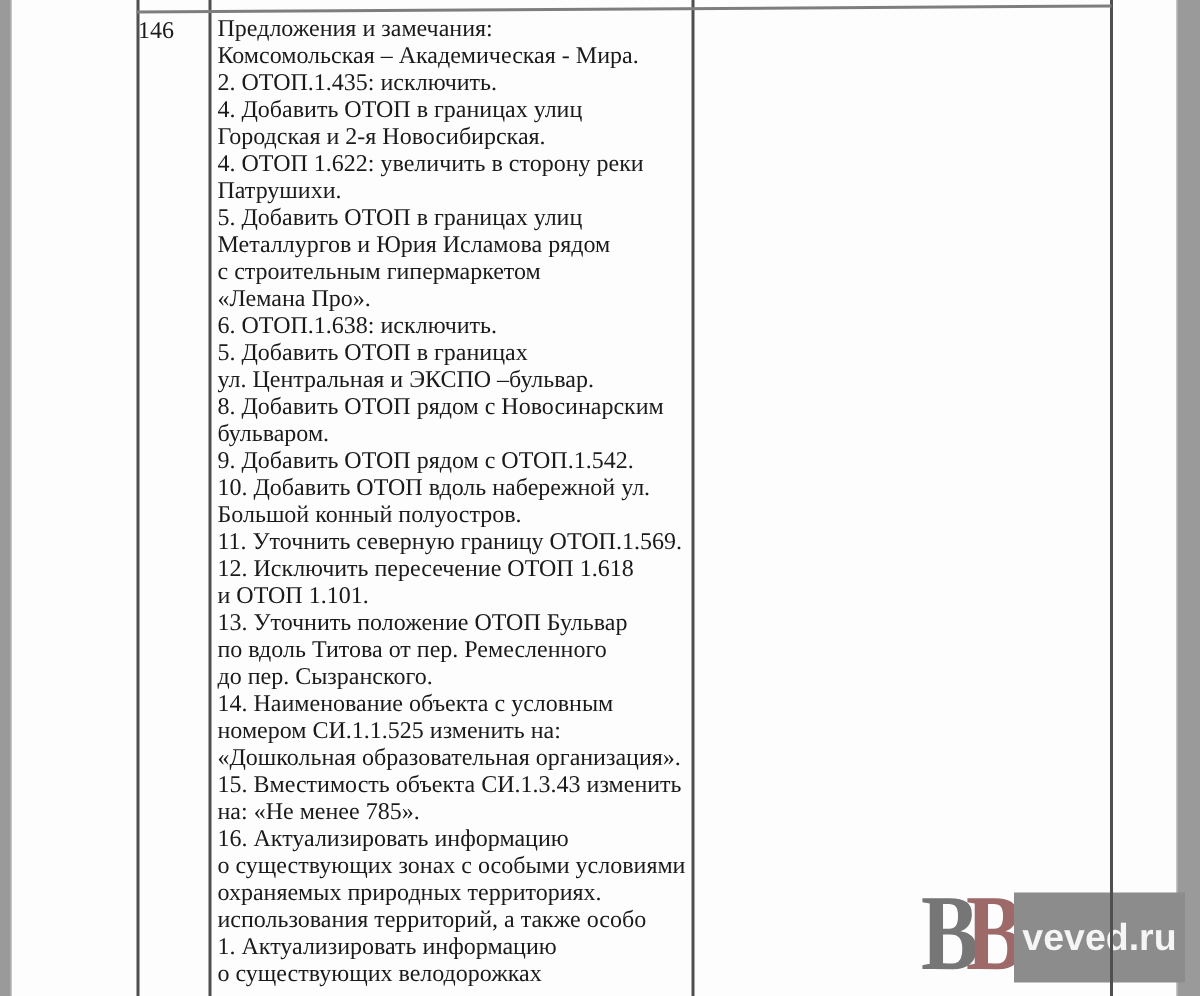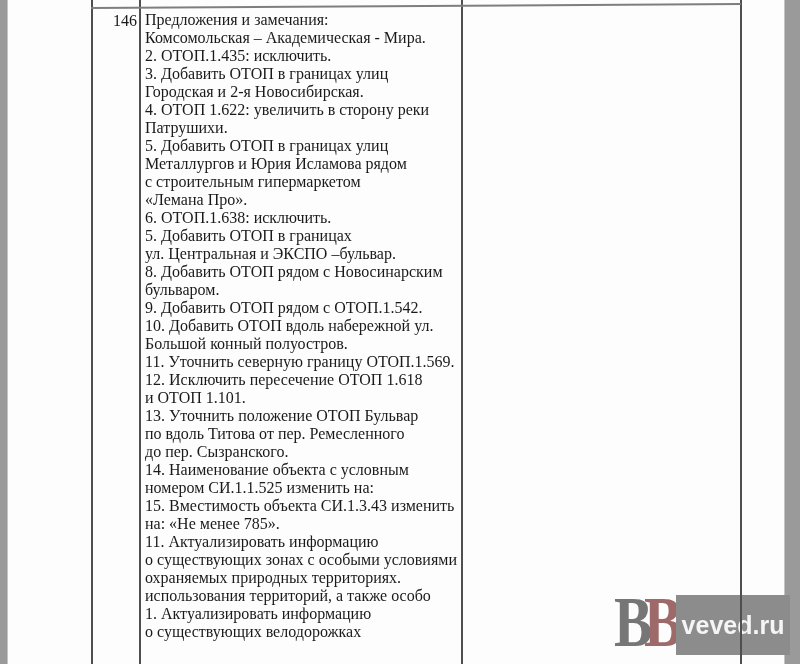--- a/index.html
+++ b/index.html
@@ -18,21 +18,21 @@
   
   .vline { position:absolute; top:0; width:1.5px; height:664px; background:var(--c-border,#4f4f4f); z-index:3; }
   .v1 { left:91px; }  .v2 { left:139px; }  .v3 { left:461px; }  .v4 { left:740px; }
   .hline {
     position:absolute; left:91px; top:5px; width:650px; height:2px;
     background:var(--c-hline,#7e7e7e); transform:rotate(-0.35deg); z-index:3;
   }
 
   .cell { color:var(--c-text,#1a1a1a); }
   .cell.number {
-    position:absolute; left:92px; top:12px; width:66px;
+    position:absolute; left:92px; top:12px; width:23px;
     text-align:center; font-size:16px; line-height:18px;
   }
   .cell.text {
     position:absolute; left:145px; top:11px; width:316px;
     font-size:16px; line-height:18px;
   }
   .doc-line { height:18px; white-space:nowrap; }
   .cell.empty { position:absolute; left:463px; top:10px; width:276px; height:654px; }
 
   
@@ -60,21 +60,21 @@
   <div class="gutter right"></div>
 
   <div class="cell number">
     <span>146</span>
   </div>
 
   <div class="cell text">
       <div class="doc-line">Предложения и замечания:</div>
       <div class="doc-line">Комсомольская – Академическая - Мира.</div>
       <div class="doc-line">2. ОТОП.1.435: исключить.</div>
-      <div class="doc-line">3. Добавить ОТОП в границах улиц</div>
+      <div class="doc-line">4. Добавить ОТОП в границах улиц</div>
       <div class="doc-line">Городская и 2-я Новосибирская.</div>
       <div class="doc-line">4. ОТОП 1.622: увеличить в сторону реки</div>
       <div class="doc-line">Патрушихи.</div>
       <div class="doc-line">5. Добавить ОТОП в границах улиц</div>
       <div class="doc-line">Металлургов и Юрия Исламова рядом</div>
       <div class="doc-line">с строительным гипермаркетом</div>
       <div class="doc-line">«Лемана Про».</div>
       <div class="doc-line">6. ОТОП.1.638: исключить.</div>
       <div class="doc-line">5. Добавить ОТОП в границах</div>
       <div class="doc-line">ул. Центральная и ЭКСПО –бульвар.</div>
@@ -84,23 +84,24 @@
       <div class="doc-line">10. Добавить ОТОП вдоль набережной ул.</div>
       <div class="doc-line">Большой конный полуостров.</div>
       <div class="doc-line">11. Уточнить северную границу ОТОП.1.569.</div>
       <div class="doc-line">12. Исключить пересечение ОТОП 1.618</div>
       <div class="doc-line">и ОТОП 1.101.</div>
       <div class="doc-line">13. Уточнить положение ОТОП Бульвар</div>
       <div class="doc-line">по вдоль Титова от пер. Ремесленного</div>
       <div class="doc-line">до пер. Сызранского.</div>
       <div class="doc-line">14. Наименование объекта с условным</div>
       <div class="doc-line">номером СИ.1.1.525 изменить на:</div>
+      <div class="doc-line">«Дошкольная образовательная организация».</div>
       <div class="doc-line">15. Вместимость объекта СИ.1.3.43 изменить</div>
       <div class="doc-line">на: «Не менее 785».</div>
-      <div class="doc-line">11. Актуализировать информацию</div>
+      <div class="doc-line">16. Актуализировать информацию</div>
       <div class="doc-line">о существующих зонах с особыми условиями</div>
       <div class="doc-line">охраняемых природных территориях.</div>
       <div class="doc-line">использования территорий, а также особо</div>
       <div class="doc-line">1. Актуализировать информацию</div>
       <div class="doc-line">о существующих велодорожках</div>
     </div>
 
   <div class="cell empty"></div>
 
   <div class="wm">

